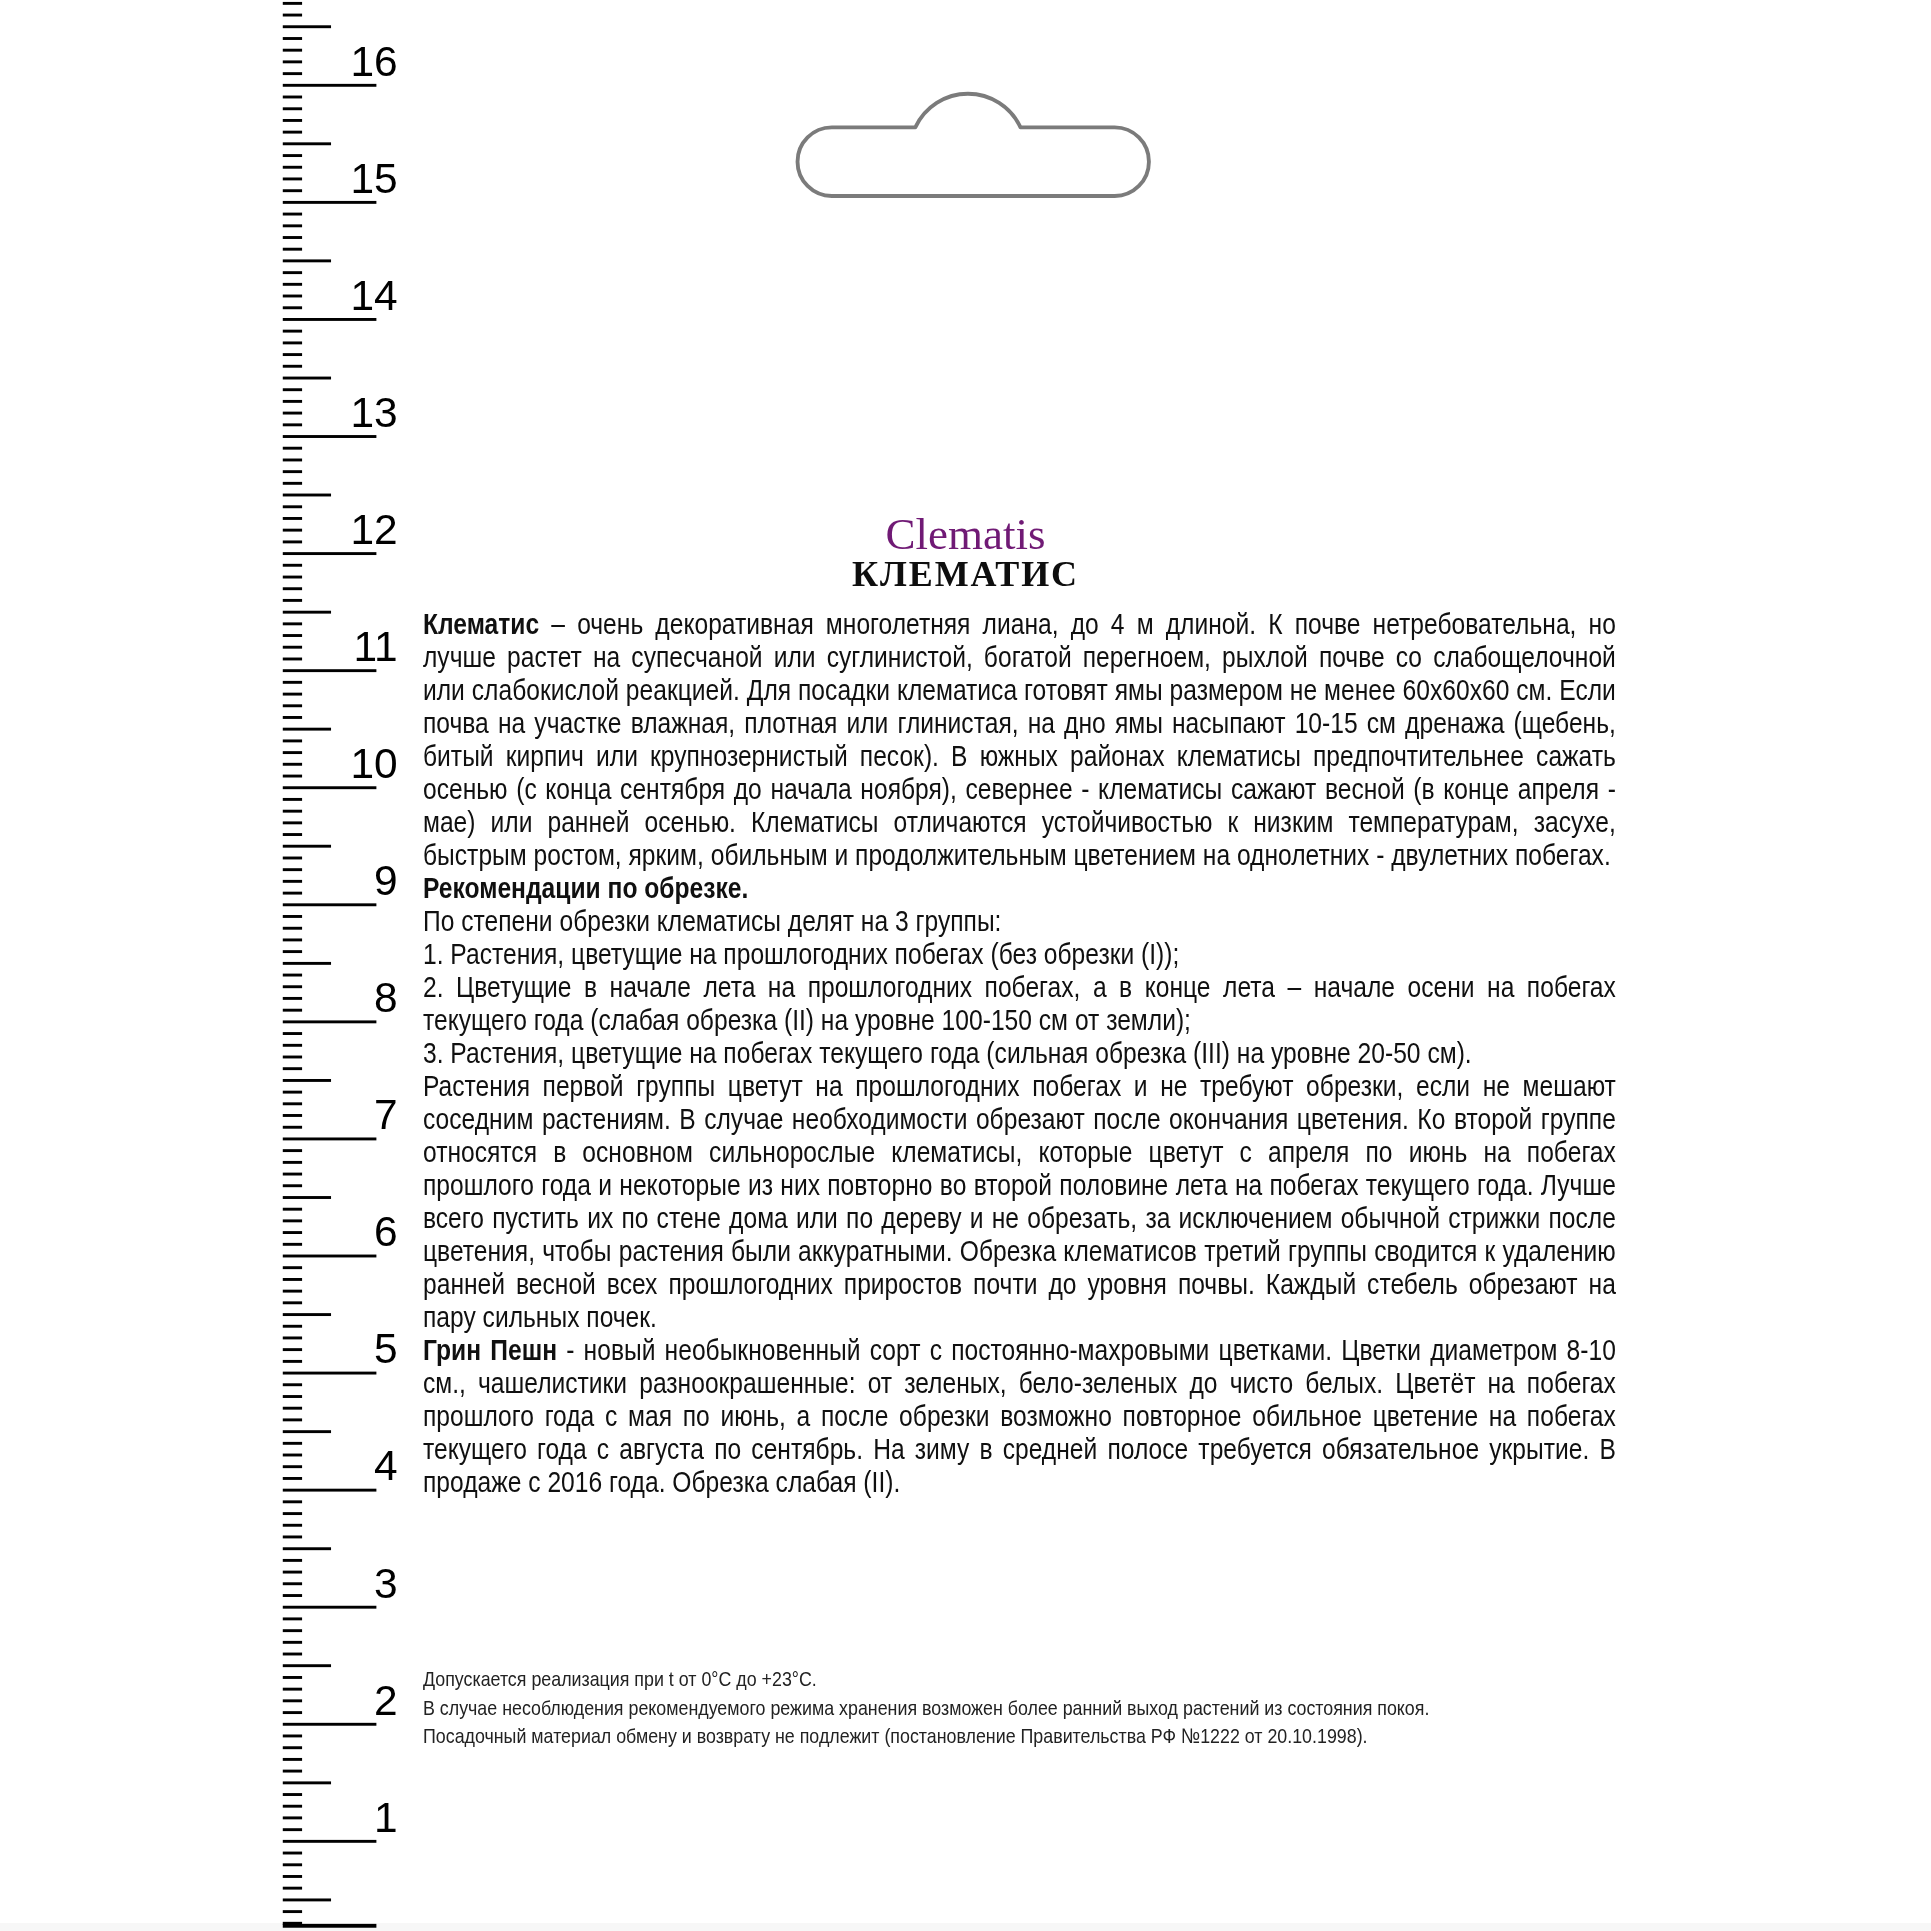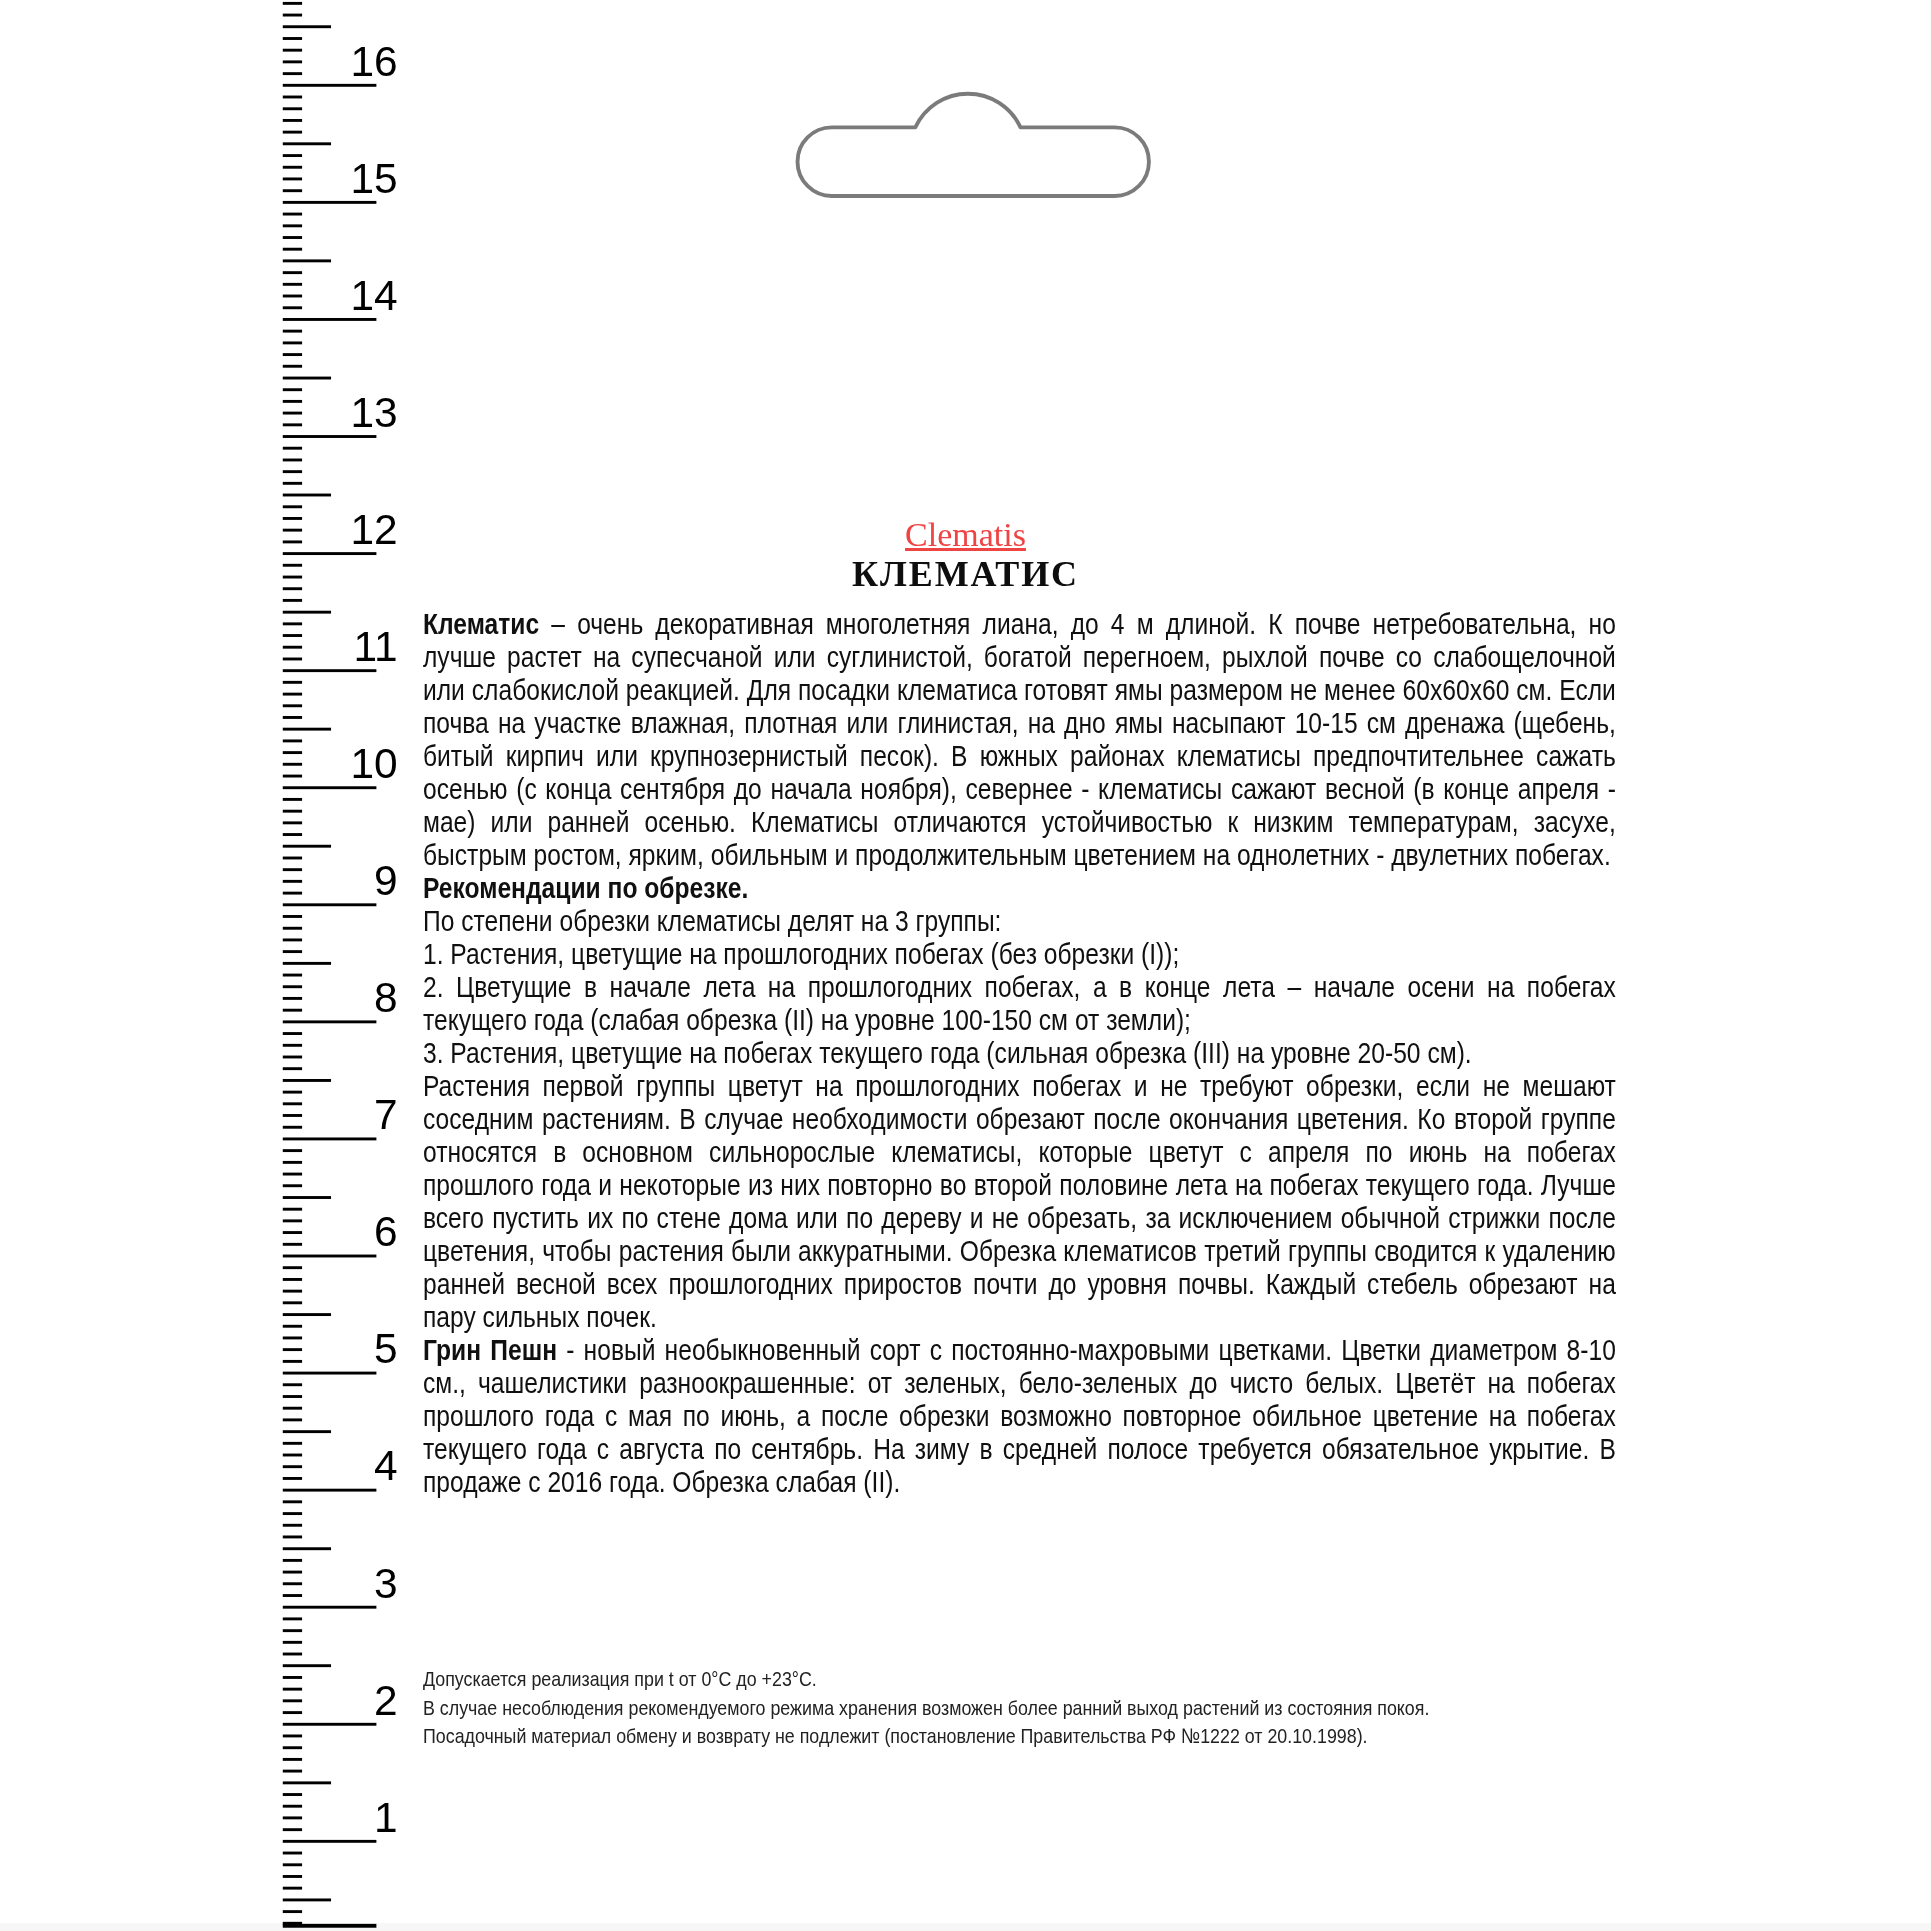--- a/index.html
+++ b/index.html
@@ -28,24 +28,23 @@
 
   
   .titles {
     position: absolute;
     left: 0; top: 516px;
     width: 1931px;
     text-align: center;
   }
   .title-latin {
     font-family: "Liberation Serif", serif;
-    font-size: 34px;
+    font-size: 45px;
     line-height: 37px;
-    color: #ef4444;
-    text-decoration: underline;
+    color: #701a75;
   }
   .title-russian {
     font-family: "Liberation Serif", serif;
     font-weight: bold;
     font-size: 36px;
     line-height: 39px;
     letter-spacing: 1.9px;
     color: #0e0e0e;
     margin-top: 1.9px;
   }

